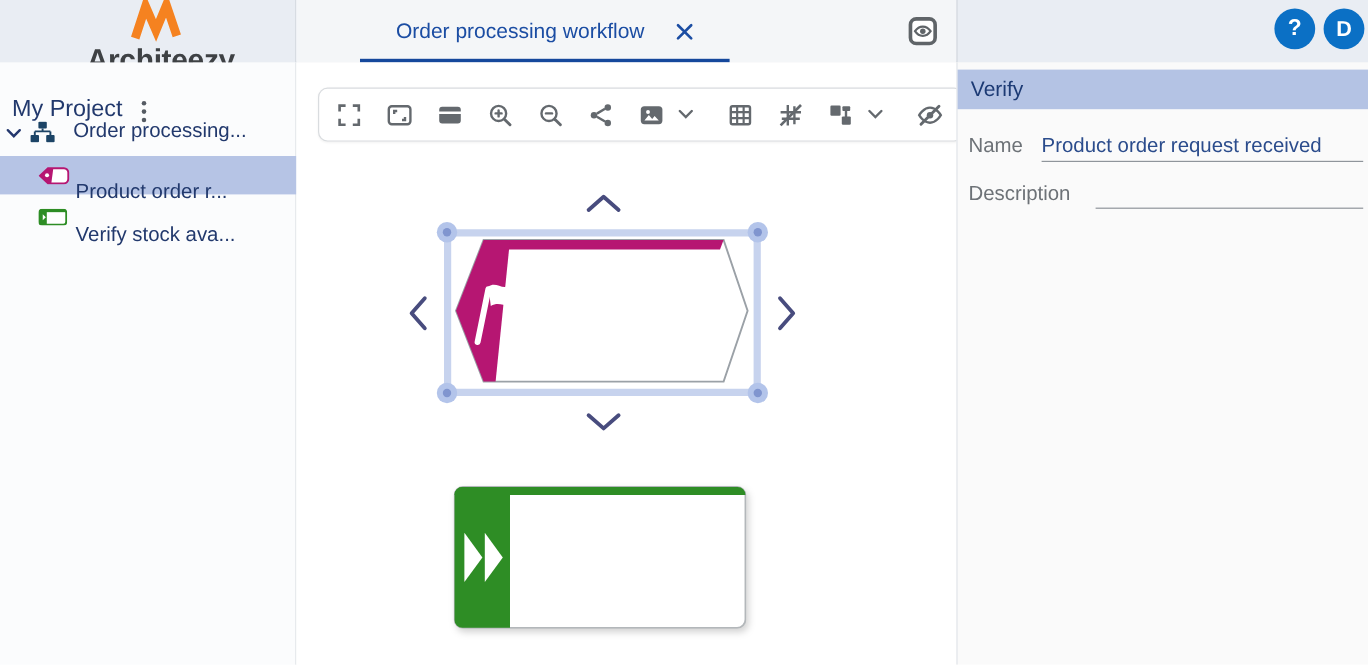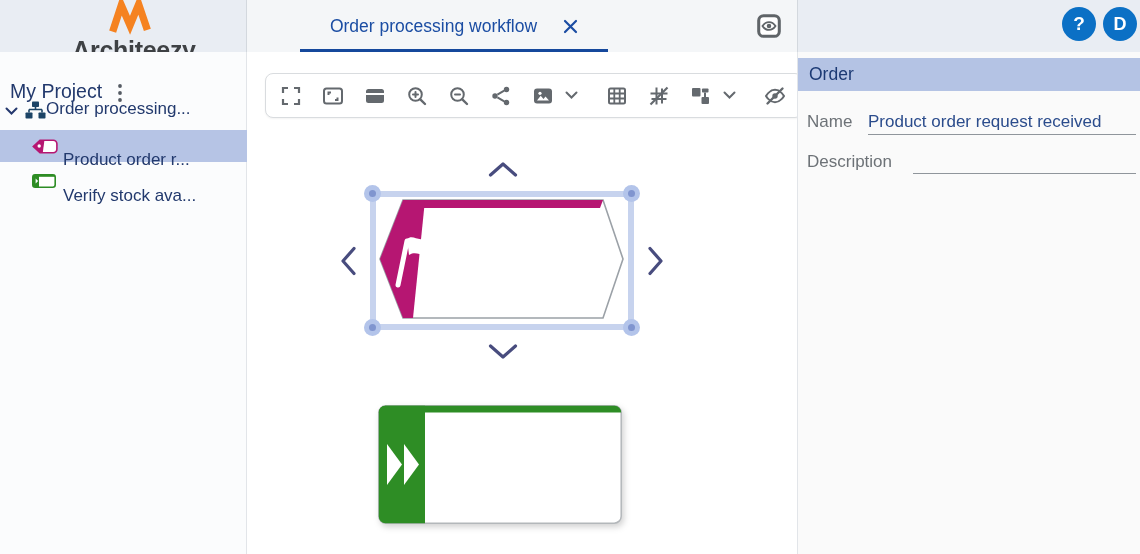--- a/index.html
+++ b/index.html
@@ -27,21 +27,21 @@
   .project-row{ position:absolute; left:0; top:24px; width:195px; height:32px; }
   .project-title{ position:absolute; left:10px; top:4px; font-size:19.5px; color:#22396d; }
   .kebab{ position:absolute; left:117px; top:7px; width:8px; height:20px; cursor:pointer; }
   .tree-row{ position:absolute; left:0; width:247px; cursor:pointer; display:flex; align-items:center; }
   .tree-row .lbl{ font-size:17px; color:#22396d; white-space:nowrap; }
   .row-workflow{ top:44px; height:30px; }
   .row-event{ top:78px; height:32px; background:#b6c4e5; }
   .row-function{ top:114px; height:30px;padding-left:45px; }
   .tw-chevron{ position:absolute; left:5px; top:11px; }
   .tw-icon{ position:absolute; left:25px; top:5px; }
-  .row-workflow .lbl{ position:absolute; left:46px; top:3px; }
+  .row-workflow .lbl{ position:absolute; left:61px; top:3px; }
   .mini-icon{ position:absolute; left:32px; top:9px; }
   .row-event .lbl, .row-function .lbl{ position:absolute; left:63px; top:20px; }
   .row-function .mini-icon{ top:8px; }
   
   .canvas{ position:absolute; left:247px; top:52px; width:550px; bottom:0; background:#fff; }
   .toolbar{ position:absolute; left:18px; top:21px; right:-6px; height:45px; background:#fff; border:1px solid #d9dcdf; border-radius:8px; box-shadow:0 1px 2px rgba(0,0,0,0.05); display:flex; align-items:center; padding-left:12px; gap:16px; overflow:hidden; }
   .tb-btn{ width:26px; height:26px; display:flex; align-items:center; justify-content:center; cursor:pointer; flex:0 0 auto; }
   .tb-chev{ width:14px; margin-left:-8px; }
   .tb-gap{ margin-left:10px; }
   .nav-arrow{ position:absolute; cursor:pointer; }
@@ -298,21 +298,21 @@
         <g>
           <polygon points="9,39 24,59.5 9,80" fill="#fff"></polygon>
           <polygon points="26,39 41,59.5 26,80" fill="#fff"></polygon>
         </g>
       </svg>
     </div>
   </div>
 
   <div class="panel">
     <div class="panel-header">
-      <span>Order</span>
+      <span>Verify</span>
     </div>
     <span class="field-label name-label">Name</span>
     <span class="name-value">Product order request received</span>
     <div class="name-underline"></div>
     <span class="field-label desc-label">Description</span>
     <div class="desc-underline"></div>
   </div>
 
 </div>
 

